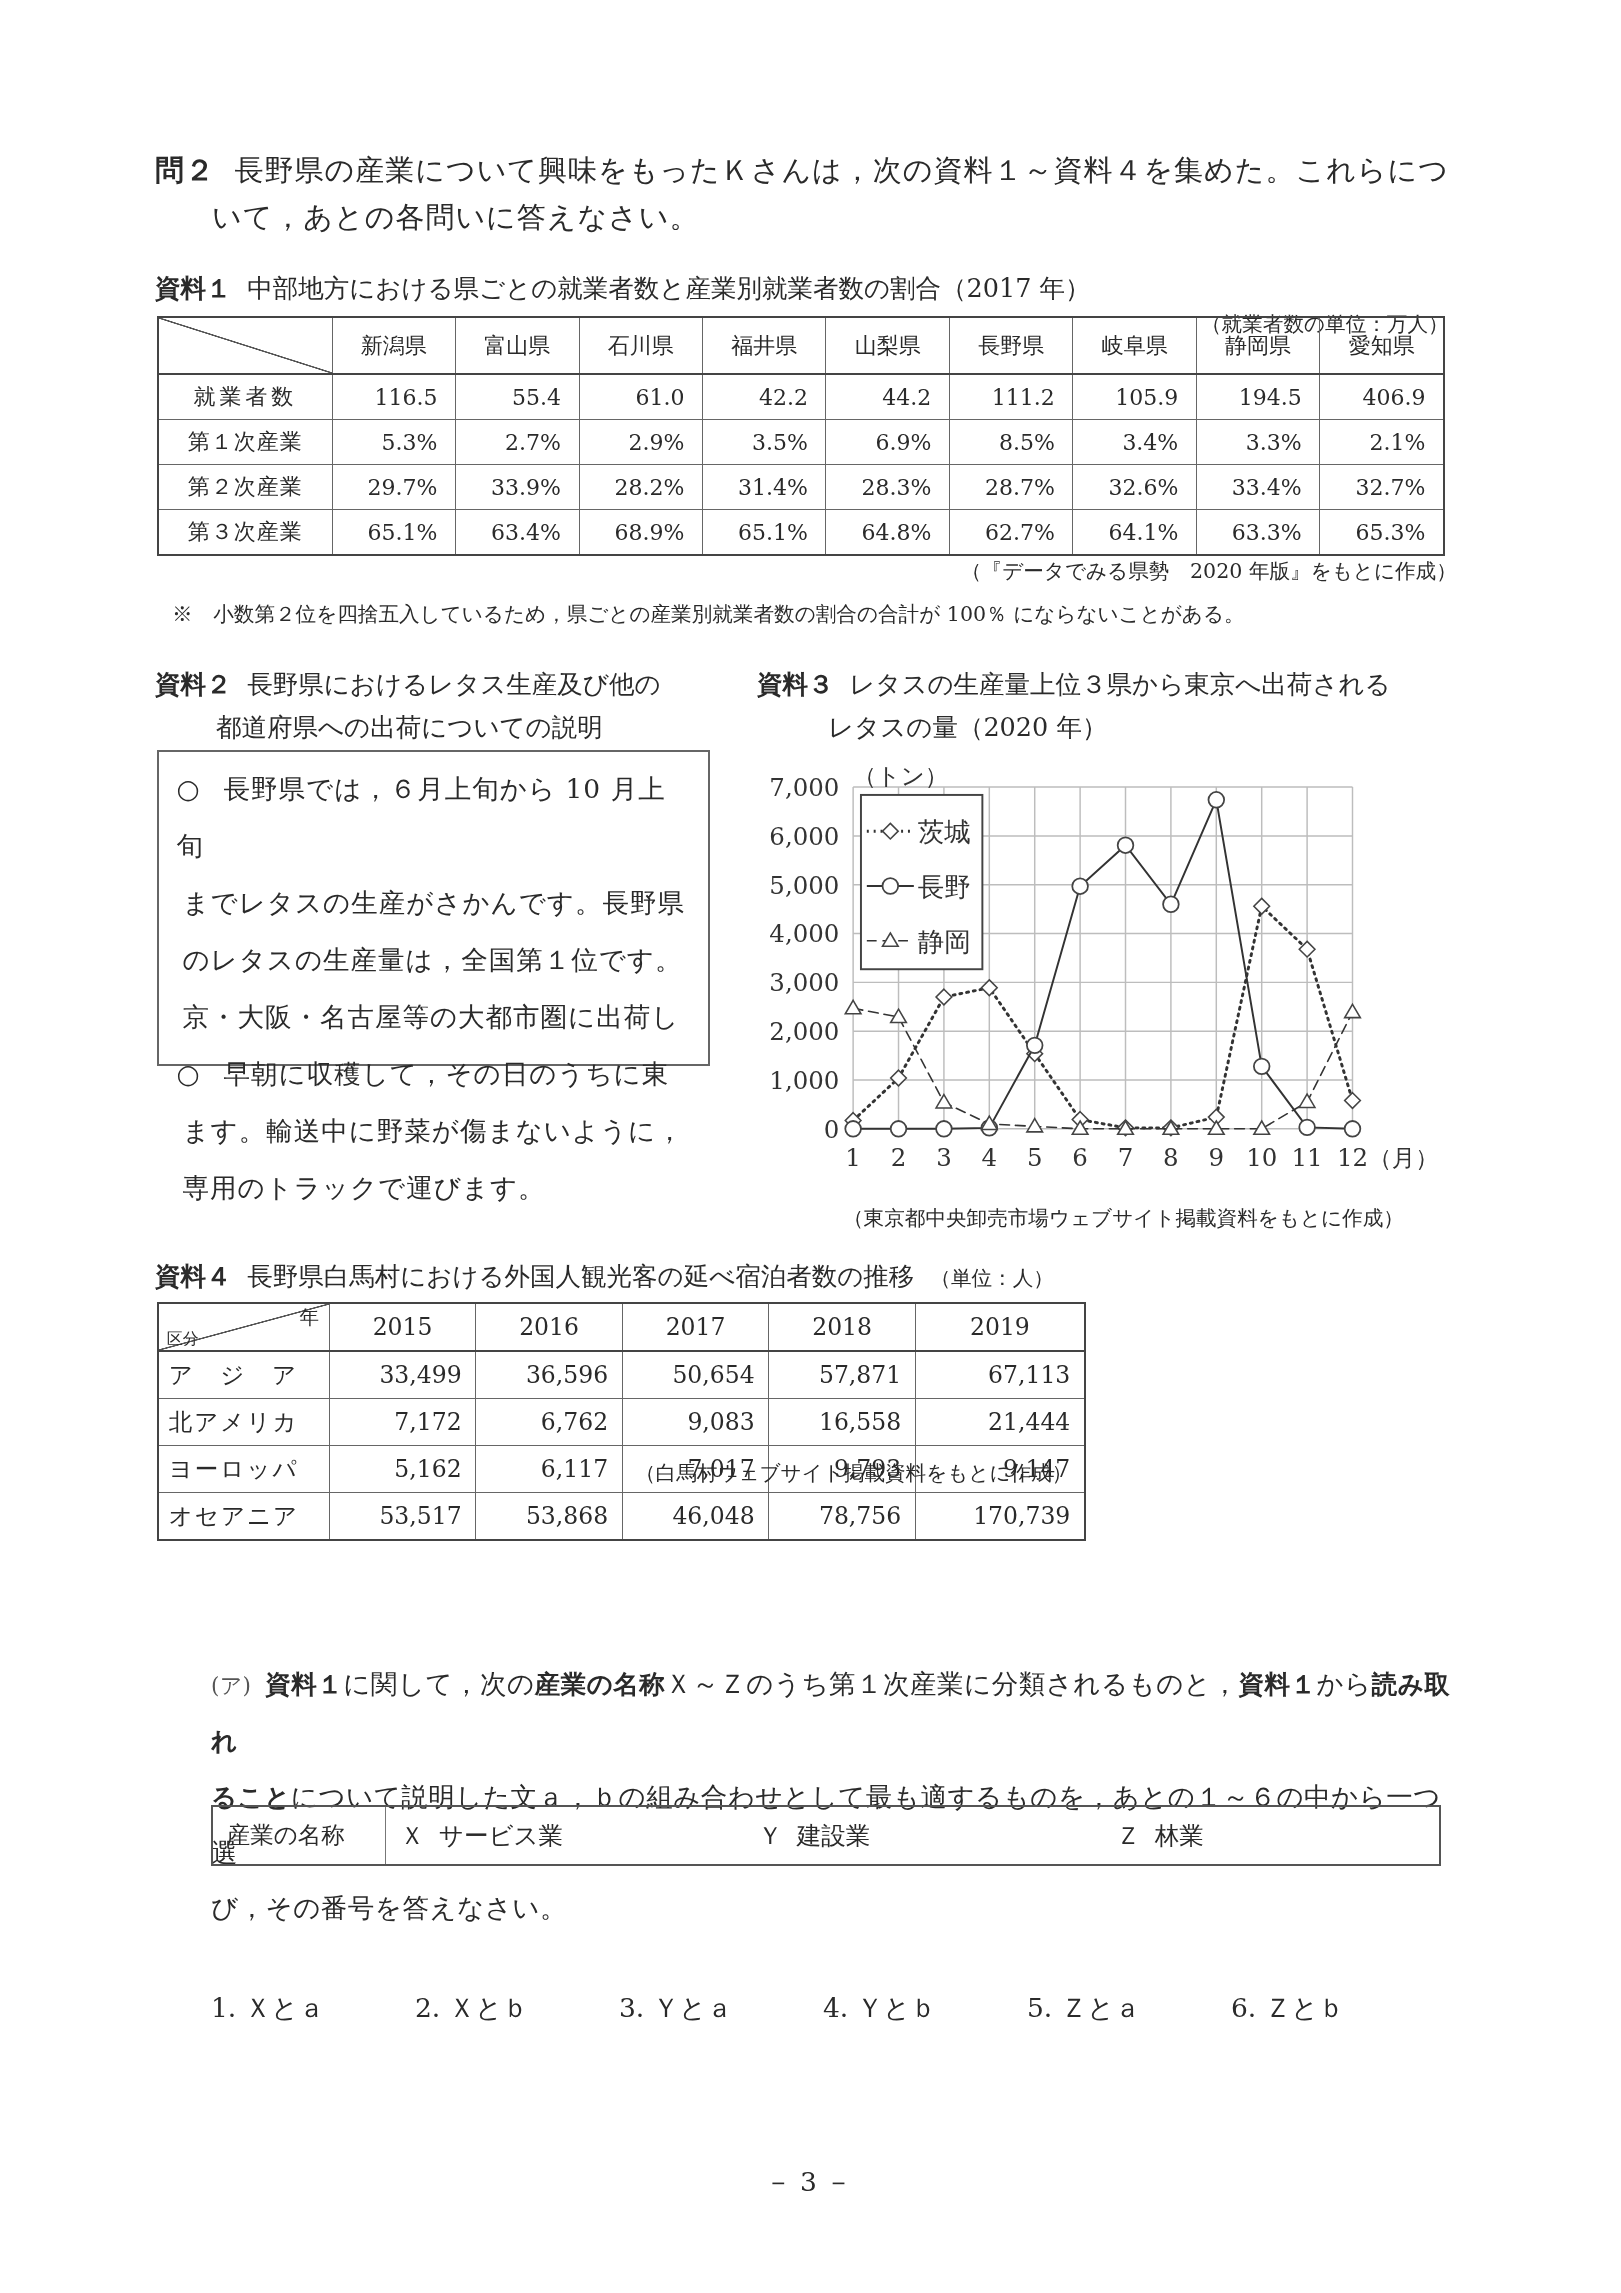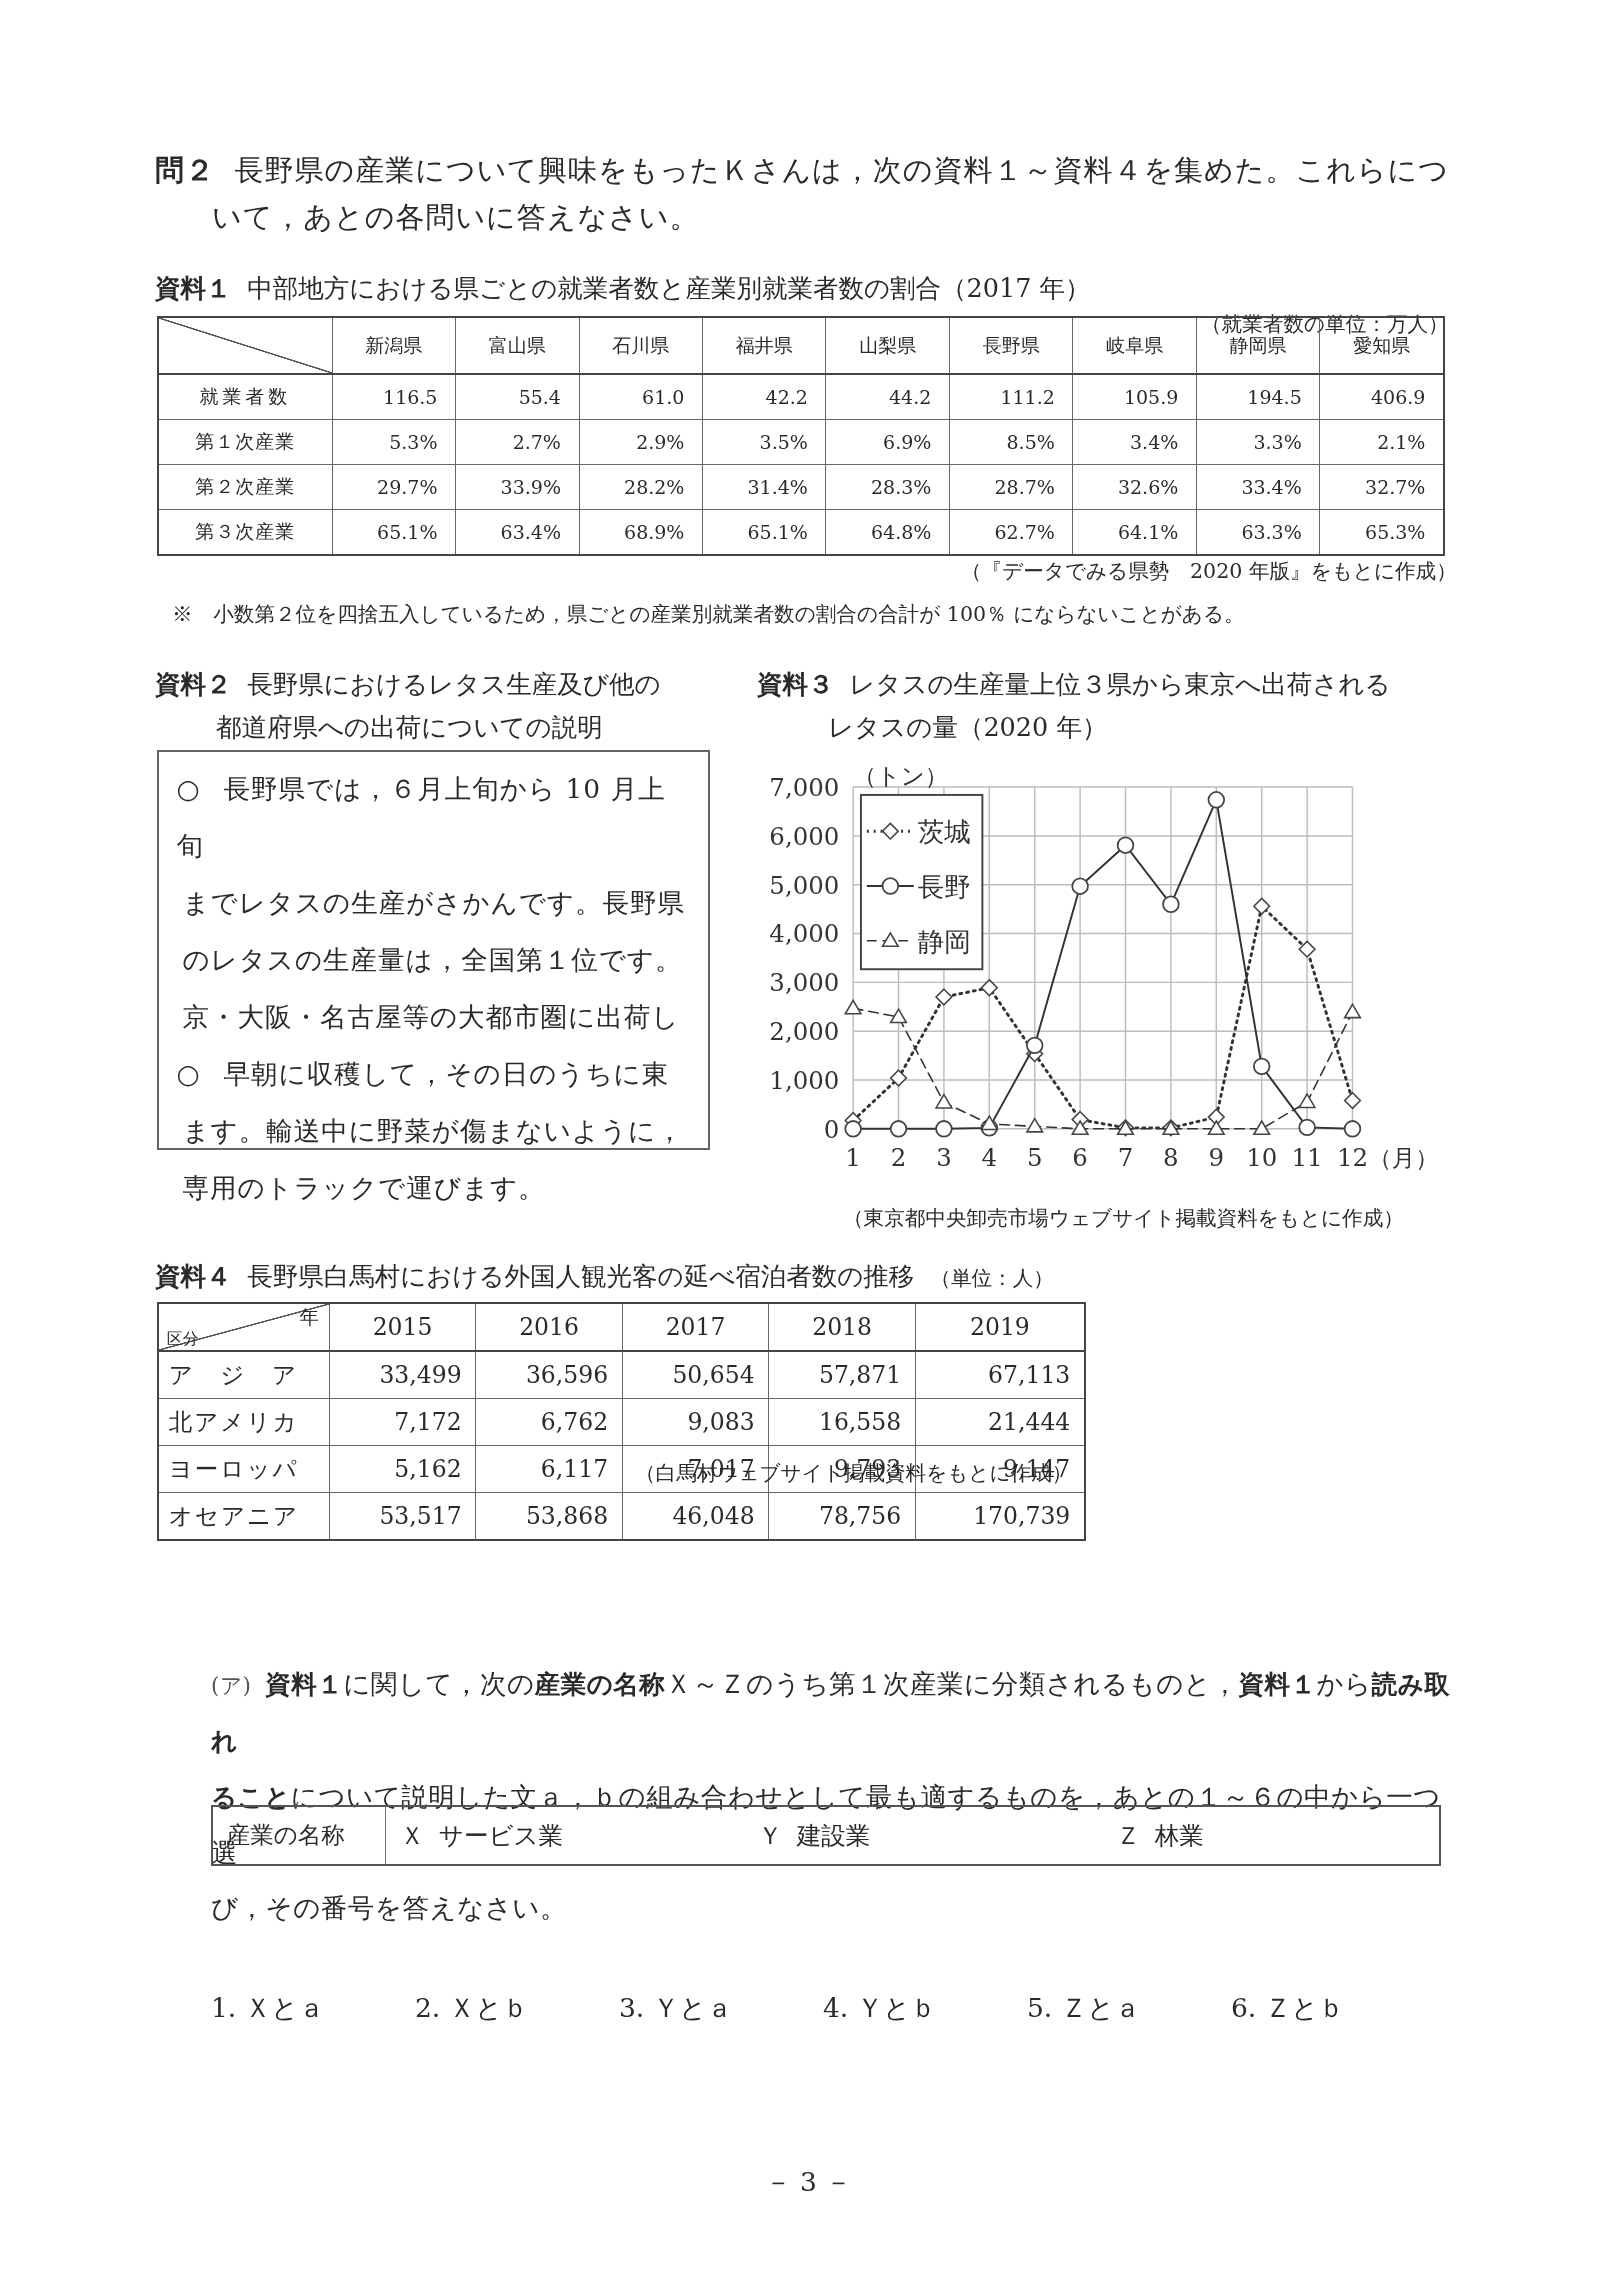--- a/index.html
+++ b/index.html
@@ -6,30 +6,30 @@
   body { width:1621px; height:2294px; position:relative; overflow:hidden;
          font-family:"DejaVu Serif","Liberation Serif",serif; color:#2a2a2a; }
   .abs { position:absolute; }
   .q-head { left:155px; top:147px; width:1304px; font-size:29px; line-height:47px; letter-spacing:1px; }
   .q-head .num { font-family:"DejaVu Sans","Liberation Sans",sans-serif; font-weight:bold; margin-right:19.6px; }
   .q-head .line2 { padding-left:57px; display:block; }
   .src-title { font-size:25.5px; line-height:33px; }
   .src-title .lab { font-family:"DejaVu Sans","Liberation Sans",sans-serif; font-weight:bold; margin-right:15.7px; }
   .src-unit { font-size:20.6px;margin-top:32px; }
   table { border-collapse:collapse; }
-  .t1 { left:157px; top:316px; width:1288px; border:2.9px solid #444; font-size:19px; }
+  .t1 { left:157px; top:316px; width:1288px; border:2.9px solid #444; font-size:22px; }
   .t1 td, .t1 th { border:1.5px solid #666; height:44px; padding:0 11.8px; font-weight:normal; }
   .t1 th { text-align:center; height:55px; }
   .t1 td.num { text-align:right; padding-right:17.6px; }
   .t1 td.rowh { text-align:center; letter-spacing:3.9px; width:147px; }
   .t1 tr.dash td { border-top:1.5px dashed #666; }
   .t1 tr.head th { border-bottom:2.9px solid #444; }
   .diag { position:relative; background:linear-gradient(to top right, transparent calc(50% - 1px), #555 calc(50% - 0.5px), #555 calc(50% + 0.5px), transparent calc(50% + 1px)); }
   .note { font-size:20.6px; }
-  .box2 { left:157px; top:750px; width:553px; height:400px; border:2px solid #666; box-sizing:border-box;
+  .box2 { left:157px; top:750px; width:553px; height:316px; border:2px solid #666; box-sizing:border-box;
           font-size:26.5px; line-height:57px; padding:7.8px 17.6px 0 17.6px; letter-spacing:1px; }
   .box2 .item { display:block; }
   .box2 .circ { display:inline-block; width:47px; }
   .t4 { left:157px; top:1302px; width:929px; border:2.9px solid #444; font-size:23.5px; }
   .t4 td, .t4 th { border:1.5px solid #666; height:44px; font-weight:normal; }
   .t4 th { height:44px; }
   .t4 td.num { text-align:right; padding-right:13.7px; }
   .t4 td.rowh { width:159px; padding-left:9.8px; letter-spacing:2px; }
   .t4 .diag4 { width:169px; position:relative; padding:0;
      background:linear-gradient(to bottom right, transparent calc(50% - 1px), #555 calc(50% - 0.5px), #555 calc(50% + 0.5px), transparent calc(50% + 1px)); }

